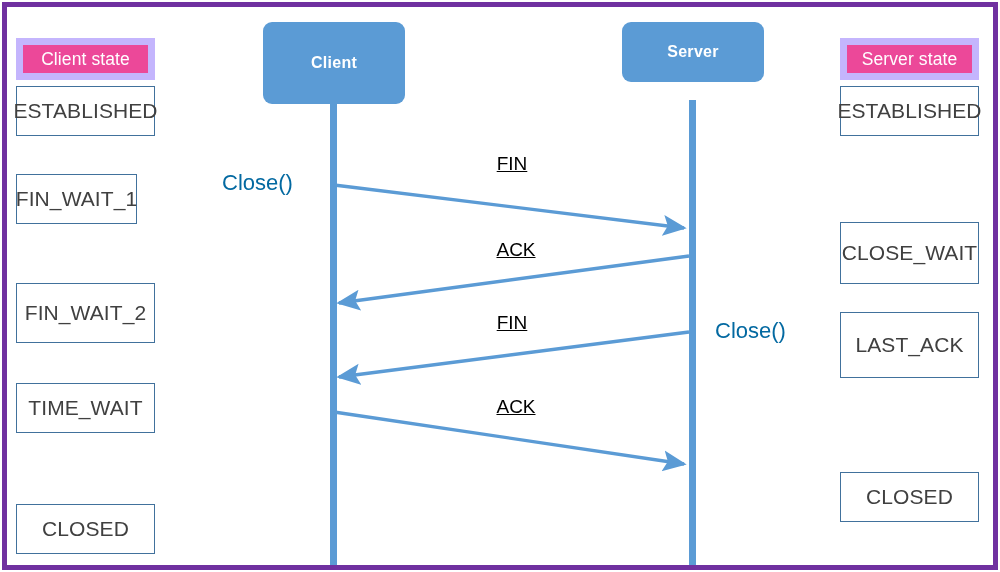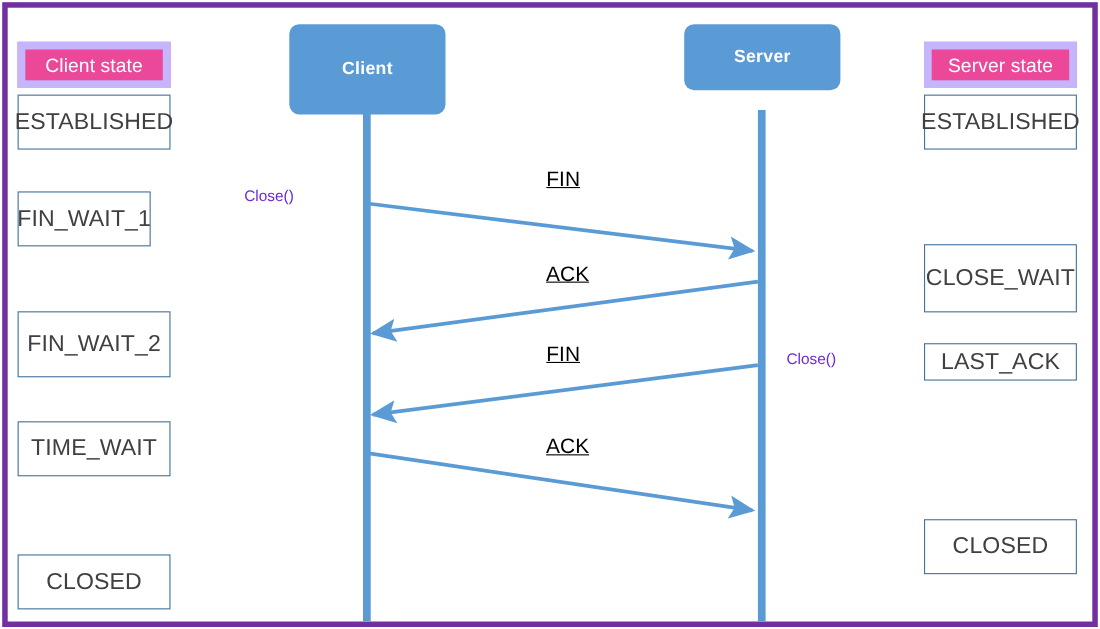--- a/index.html
+++ b/index.html
@@ -64,22 +64,22 @@
   }
   
   .lifeline {
     position: absolute;
     background: #5B9BD5;
     width: 7px;
   }
   
   .plain-label {
     position: absolute;
-    color: #6d28d9;
-    font-size: 14px;
+    color: #0369a1;
+    font-size: 22px;
     white-space: nowrap;
   }
   .msg-label {
     position: absolute;
     color: #000000;
     font-size: 19px;
     white-space: nowrap;
     text-align: center;
     text-decoration: underline;
   }
@@ -110,21 +110,21 @@
   <div class="state-box" style="left:16px; top:383px; width:139px; height:50px;">TIME_WAIT</div>
 
   <div class="state-box" style="left:16px; top:504px; width:139px; height:50px;">CLOSED</div>
 
   <div class="state-box header" style="left:840px; top:38px; width:139px; height:42px;">Server state</div>
 
   <div class="state-box" style="left:840px; top:86px; width:139px; height:50px;">ESTABLISHED</div>
 
   <div class="state-box" style="left:840px; top:222px; width:139px; height:62px;">CLOSE_WAIT</div>
 
-  <div class="state-box" style="left:840px; top:312px; width:139px; height:34px;">LAST_ACK</div>
+  <div class="state-box" style="left:840px; top:312px; width:139px; height:66px;">LAST_ACK</div>
 
   <div class="state-box" style="left:840px; top:472px; width:139px; height:50px;">CLOSED</div>
 
   <div class="lifeline" style="left:330px; top:100px; height:465px;"></div>
   <div class="lifeline" style="left:689px; top:100px; height:465px;"></div>
 
   <div class="actor-head" style="left:263px; top:22px; width:142px; height:82px;">Client</div>
 
   <div class="actor-head" style="left:622px; top:22px; width:142px; height:60px;">Server</div>
 

